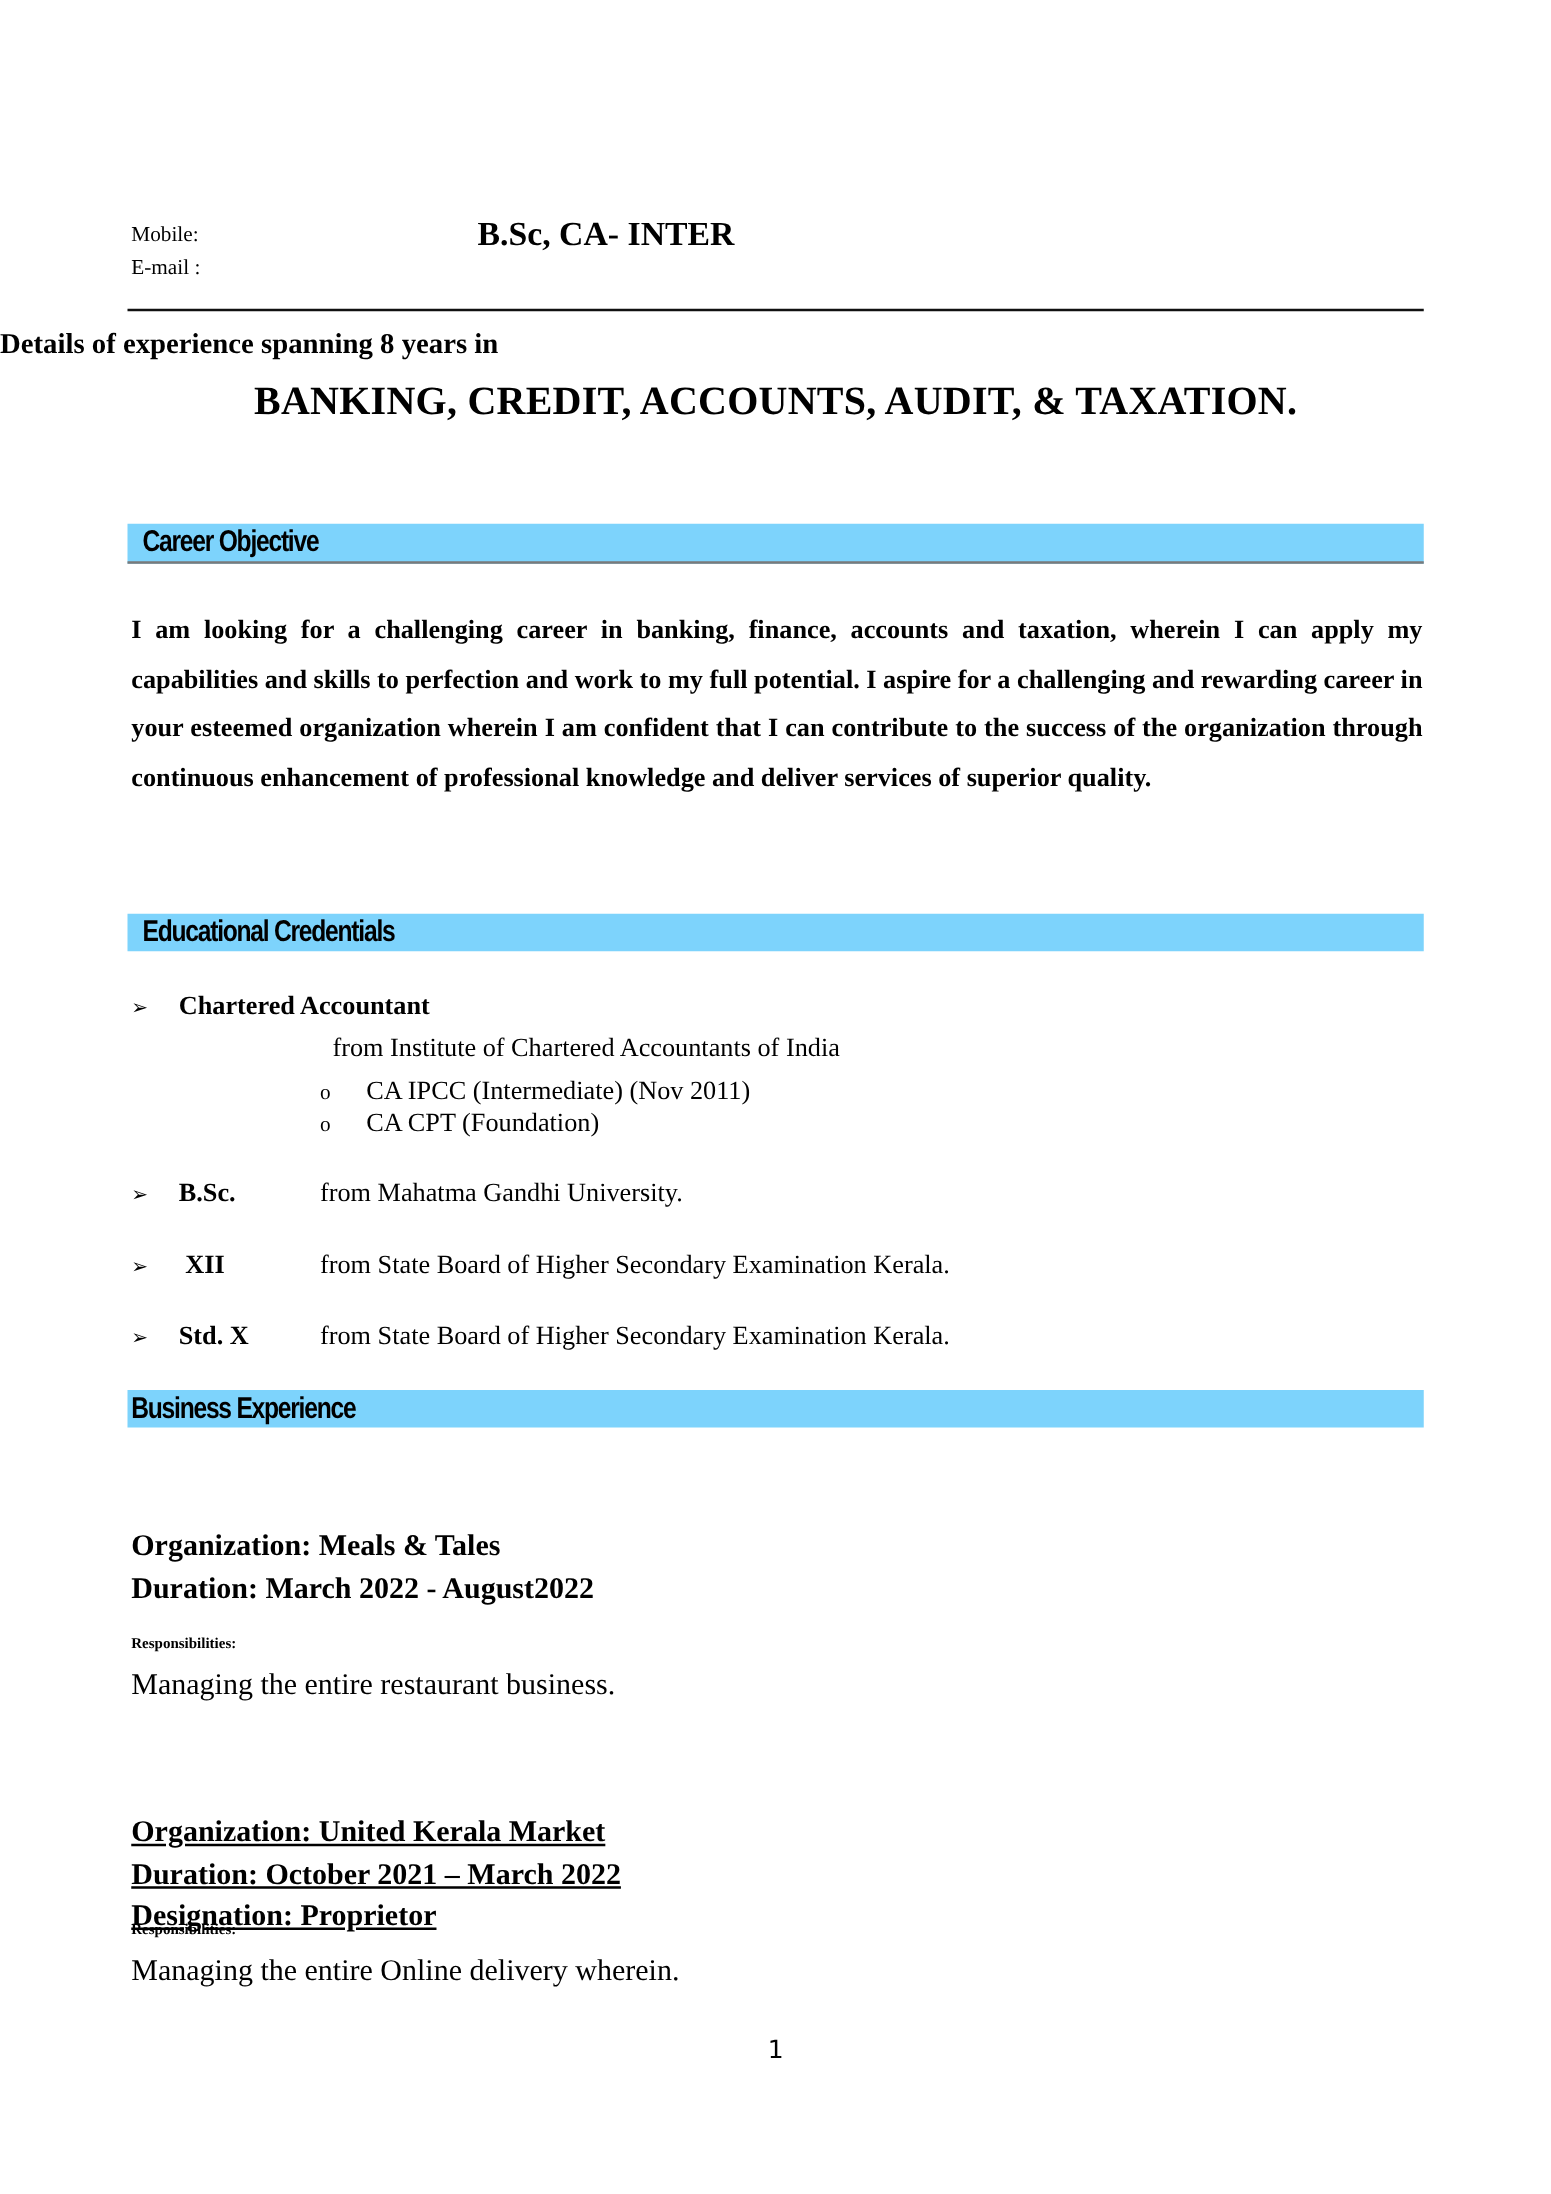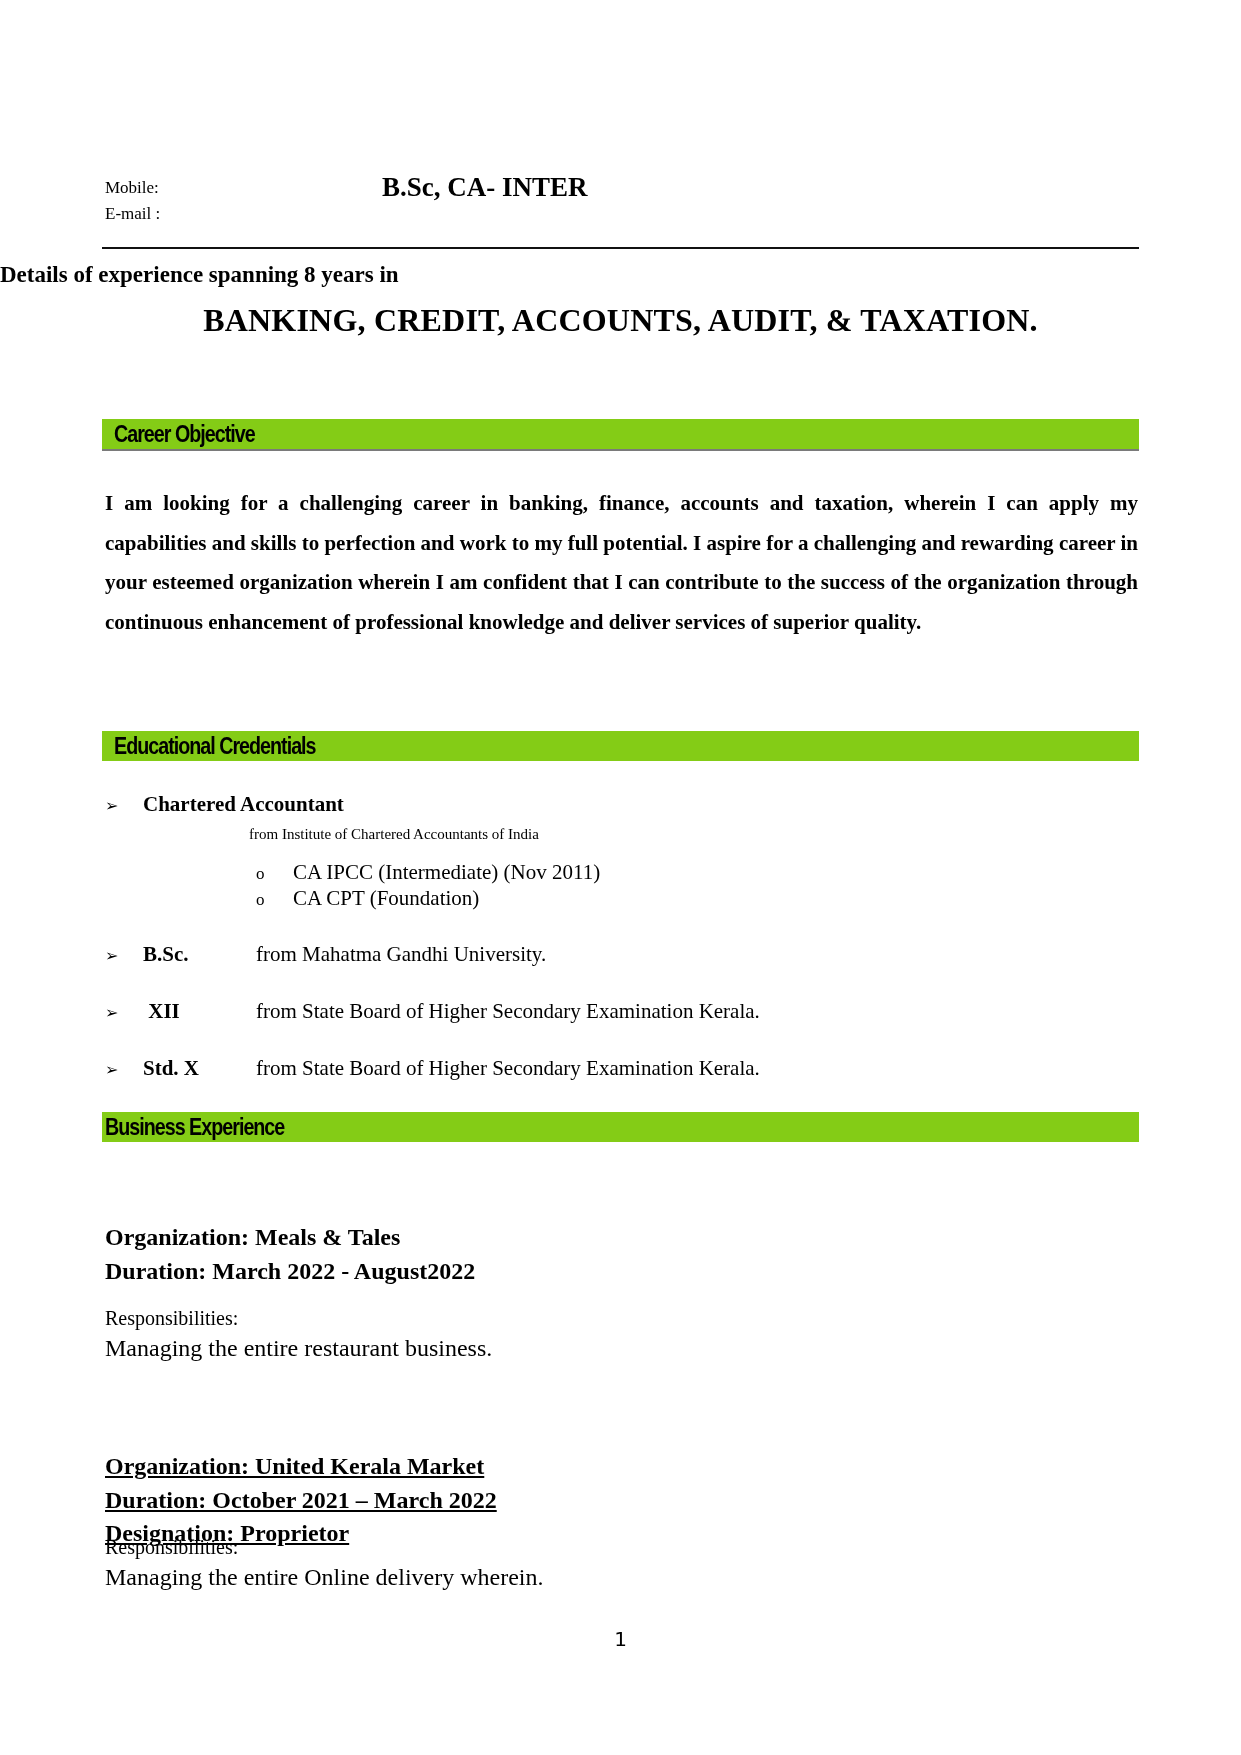--- a/index.html
+++ b/index.html
@@ -4,34 +4,34 @@
 <style>
   html, body { margin: 0; padding: 0; background: #ffffff; }
   body { width: 1241px; height: 1755px; position: relative; overflow: hidden;
          font-family: "Liberation Serif", "DejaVu Serif", serif; color: #000; }
   .abs { position: absolute; }
   .qual { left: 382px; top: 140px; font-size: 27px; font-weight: bold; margin-top: 32px; }
   .contact { left: 105px; font-size: 17px; }
   .rule { left: 102px; top: 247px; width: 1037px; height: 0; border-top: 2px solid #111; }
   .exp-sub { left: 0; width: 1241px; top: 262px; font-size: 23px; font-weight: bold; }
   .exp-main { left: 0; width: 1241px; top: 302px; text-align: center; font-size: 32px; font-weight: bold; letter-spacing: 0.2px; }
-  .sec { left: 102px; width: 1037px; height: 30px; background: #84cc16; }
+  .sec { left: 102px; width: 1037px; height: 30px; background: #7dd3fc; }
   .sec.under { border-bottom: 2px solid #7a7a7a; }
   .sec-title { position: absolute; left: 12px; top: 1px; font-family: "Liberation Sans", "DejaVu Sans", sans-serif;
                font-weight: bold; font-size: 24px; letter-spacing: -1.2px; transform: scaleX(0.82); transform-origin: left center; }
   .objective { left: 105px; top: 484px; width: 1033px; font-size: 21px; font-weight: bold;
                line-height: 39.5px; text-align: justify; }
   .edu-row { left: 105px; font-size: 21px; height: 28px; display: flex; align-items: baseline; }
   .arrow { width: 38px; font-size: 16px; font-family: "DejaVu Sans", sans-serif; }
   .edu-deg { font-weight: bold; width: 113px; }
-  .edu-sub { left: 249px; font-size: 15px; }
+  .edu-sub { left: 266px; font-size: 21px; }
   .bul { left: 256px; font-size: 21px; display: flex; align-items: baseline; }
   .bul .o { width: 37px; font-size: 17px; }
   .org { left: 105px; font-size: 24px; font-weight: bold; line-height: 33.5px; margin-top: 48px; }
-  .resp-h { left: 105px; font-size: 20px; font-weight: normal; }
+  .resp-h { left: 105px; font-size: 12px; font-weight: bold; }
   .resp-t { left: 105px; font-size: 24px; }
   .pageno { left: 0; width: 1241px; top: 1627px; text-align: center; font-size: 20px;
             font-family: "DejaVu Sans", sans-serif; }
 </style>
 </head>
 <body>
 
 <div class="abs qual">B.Sc, CA- INTER</div>
 <div class="abs contact" style="top:178px;">Mobile:</div>
 <div class="abs contact" style="top:204px;">E-mail :</div>

